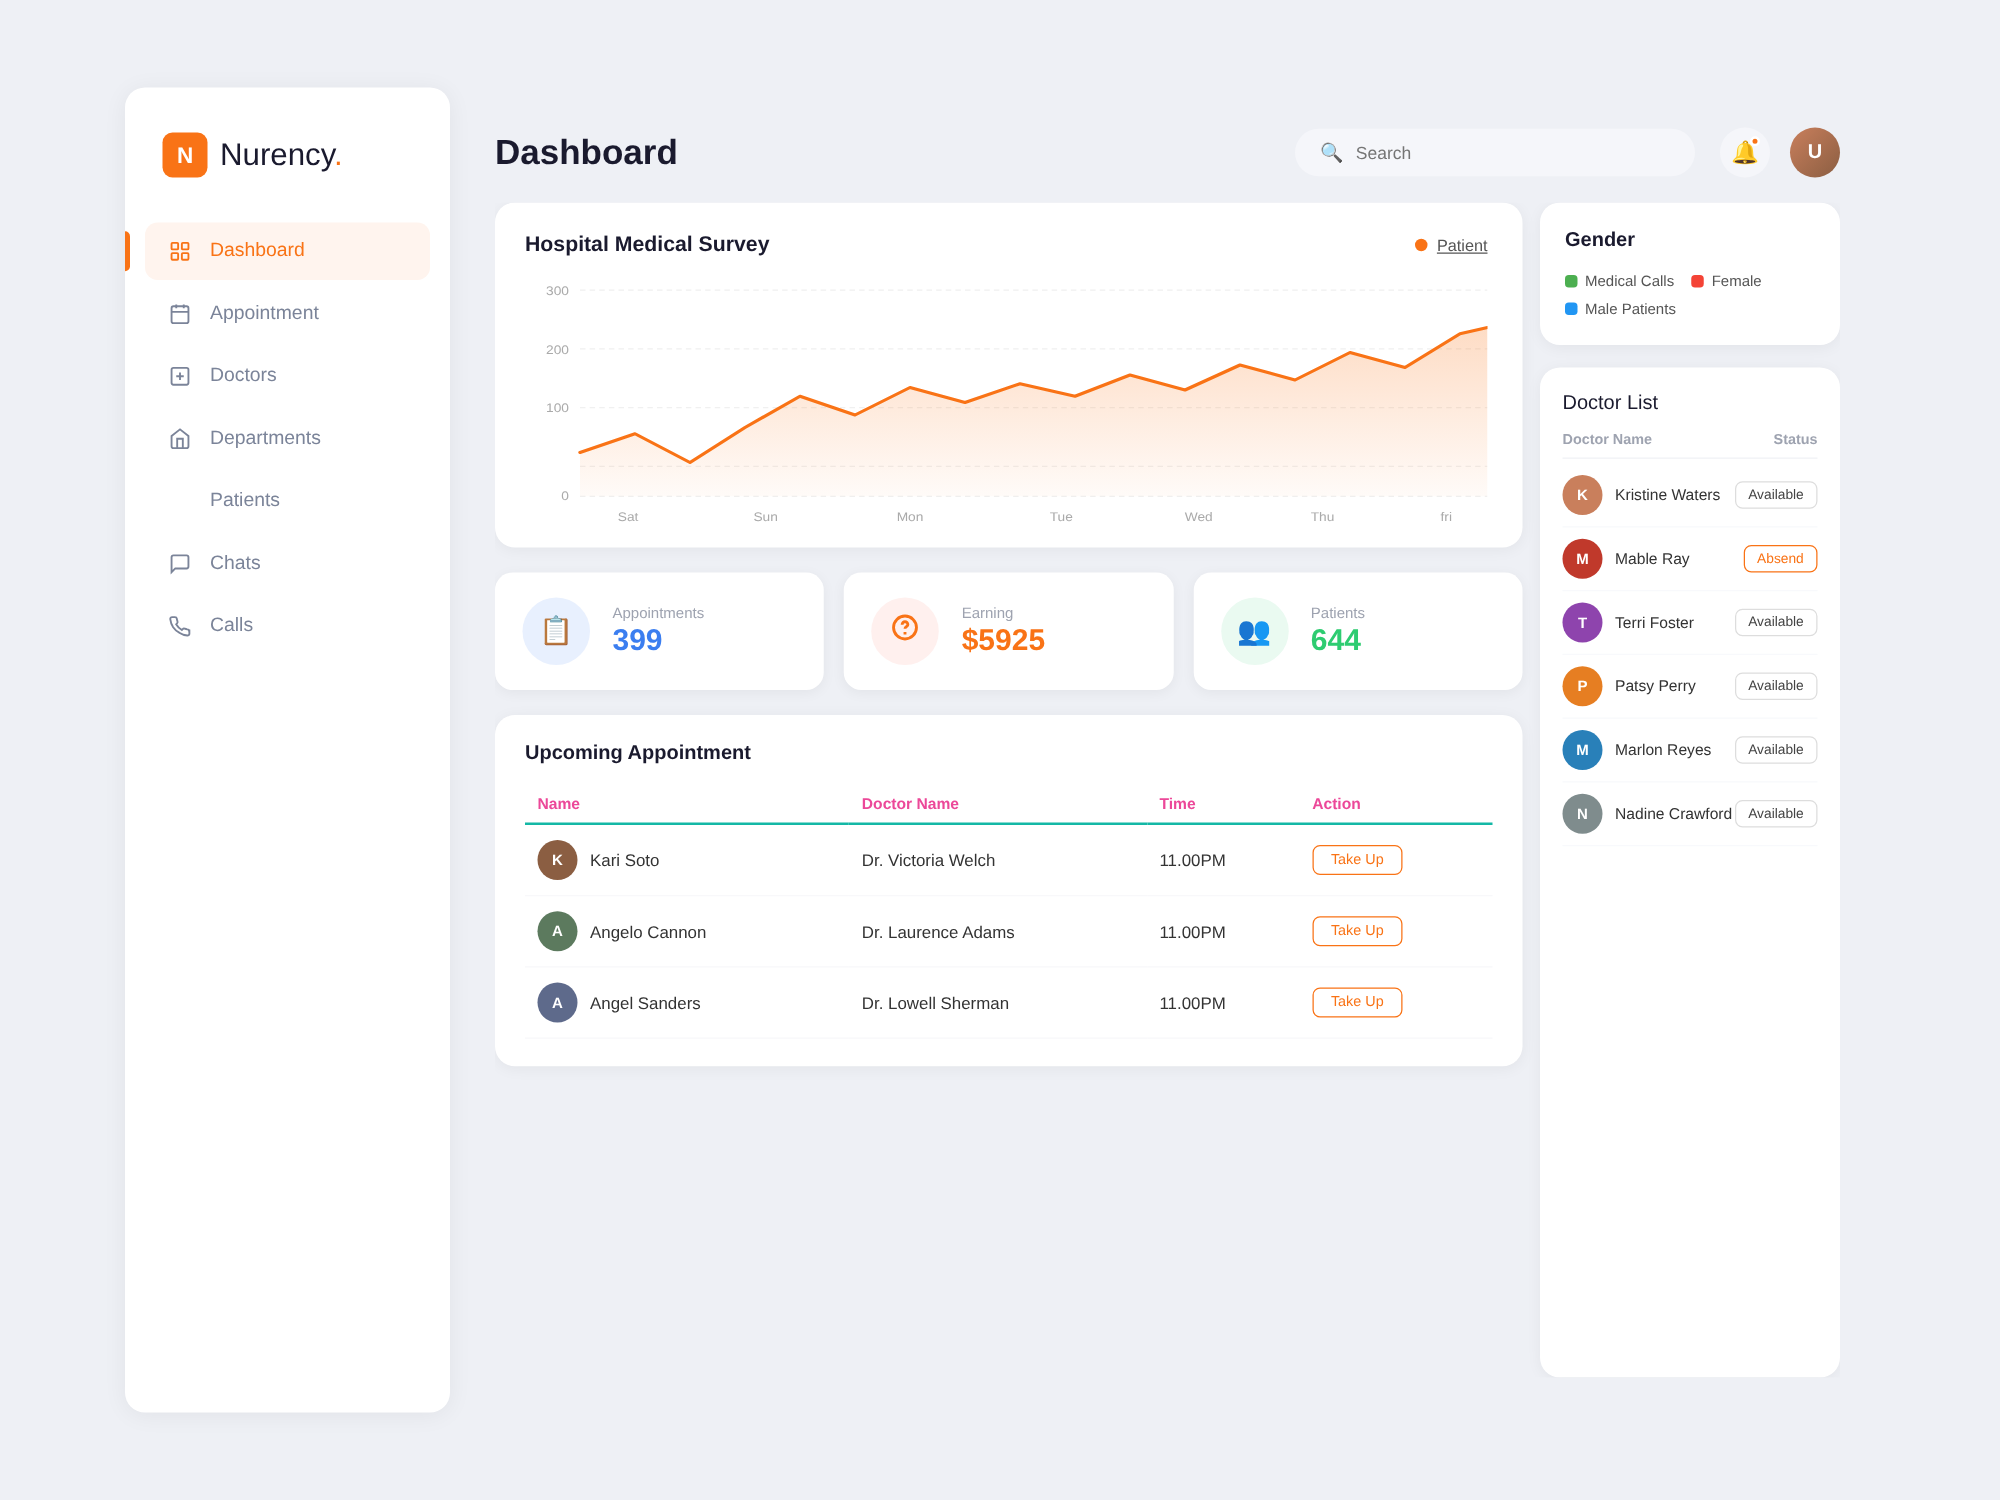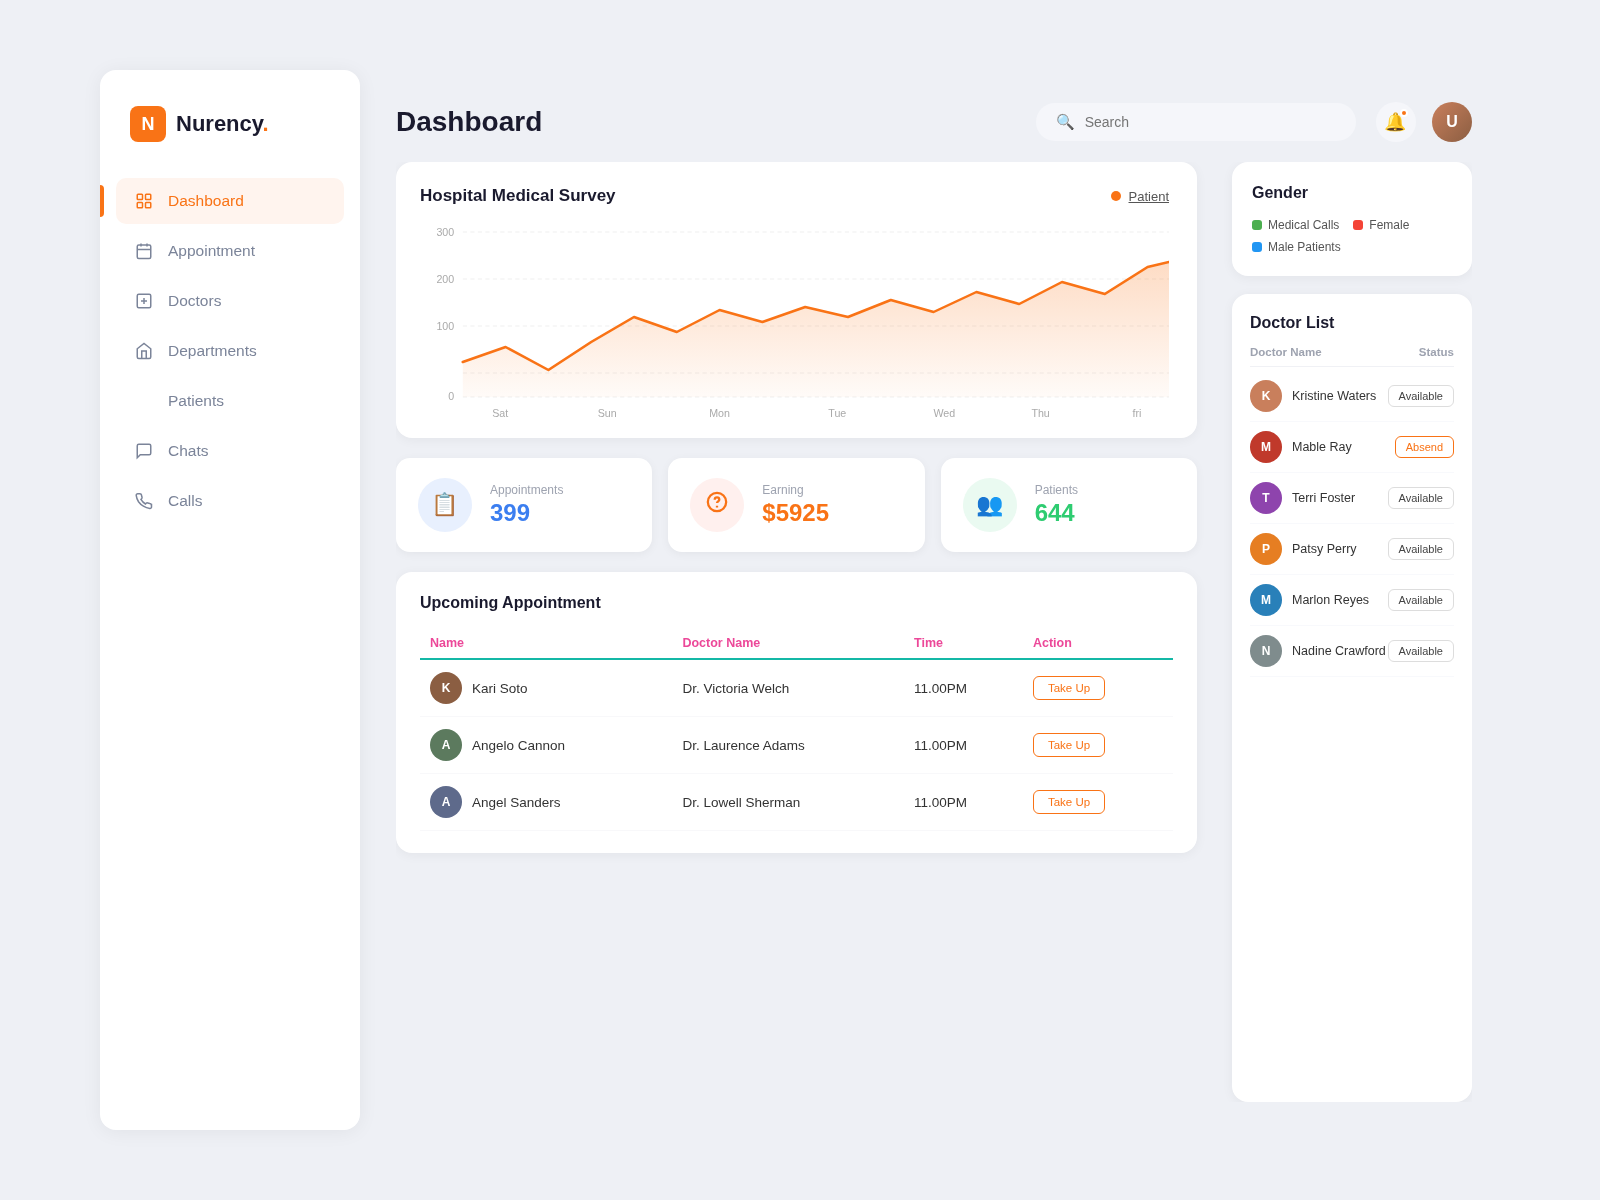--- a/index.html
+++ b/index.html
@@ -40,22 +40,22 @@
     .logo-icon {
       width: 36px; height: 36px;
       background: #f97316;
       border-radius: 8px;
       display: flex; align-items: center; justify-content: center;
       color: #fff;
       font-weight: 900;
       font-size: 18px;
     }
     .logo-text {
-      font-size: 22px;
-      font-weight: 700;
+      font-size: 25px;
+      font-weight: 400;
       color: #1a1a2e;
     }
     .logo-text span { color: #f97316; }
     .nav-list {
       list-style: none;
       display: flex;
       flex-direction: column;
       gap: 4px;
       padding: 0 16px;
     }
@@ -164,21 +164,21 @@
       overflow: hidden;
       display: flex; align-items: center; justify-content: center;
       color: #fff;
       font-size: 16px;
       font-weight: 600;
     }
 
     
     .content-row {
       display: flex;
-      gap: 35px;
+      gap: 14px;
       flex: 1;
       overflow: hidden;
     }
     .left-col {
       flex: 1;
       display: flex;
       flex-direction: column;
       gap: 20px;
     }
     .right-col {
@@ -345,21 +345,21 @@
     }
     .legend-square {
       width: 10px; height: 10px;
       border-radius: 3px;
     }
 
     
     .doctor-card { padding: 20px 18px; flex: 1; overflow: hidden; }
     .doctor-title {
       font-size: 16px;
-      font-weight: 700;
+      font-weight: 400;
       color: #1a1a2e;
       margin-bottom: 10px;
     }
     .doctor-table-header {
       display: flex;
       justify-content: space-between;
       font-size: 11.5px;
       color: #9ea3b0;
       font-weight: 600;
       padding: 4px 0 8px 0;

